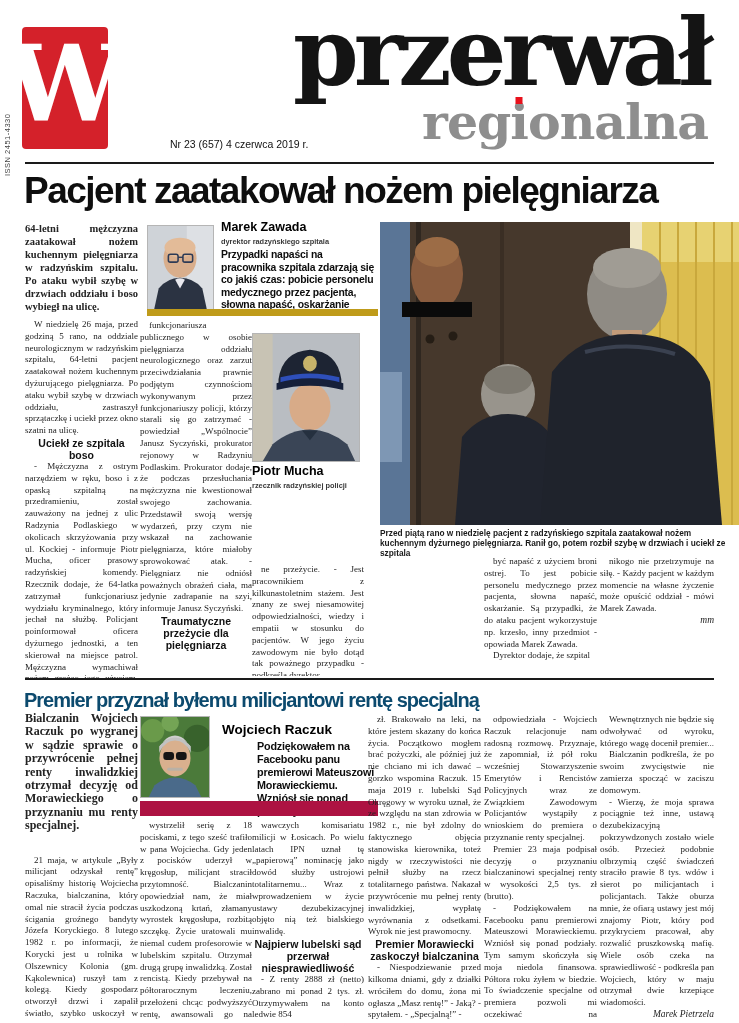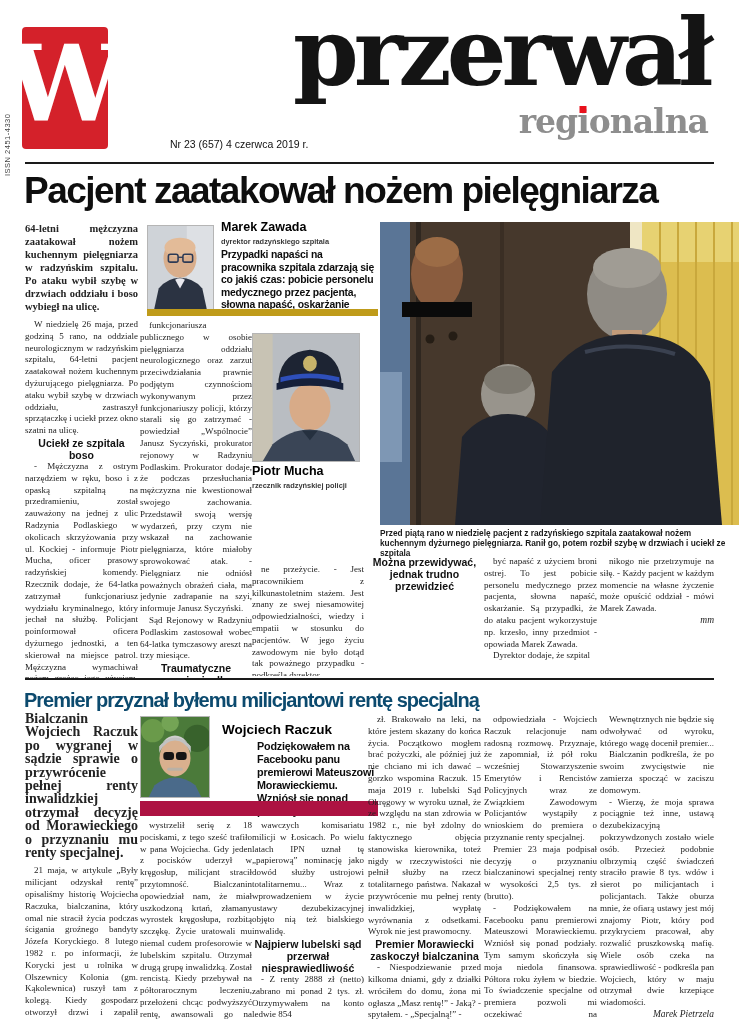--- a/index.html
+++ b/index.html
@@ -23,21 +23,21 @@
     font-size:104px;line-height:104px;transform:translateY(-4px);
   }
   .np-title{
     position:absolute;right:30px;top:2px;
     font-family:"DejaVu Serif",serif;font-weight:bold;color:#141414;
     font-size:94px;line-height:100px;letter-spacing:-5px;white-space:nowrap;
   }
   .np-sub{
     position:absolute;right:31px;top:96px;
     font-family:"DejaVu Serif",serif;font-weight:bold;color:#8e8e8e;
-    font-size:33px;line-height:52px;letter-spacing:-1px;white-space:nowrap;
+    font-size:49px;line-height:52px;letter-spacing:-1px;white-space:nowrap;
   }
   .np-sub .idot{position:relative;}
   .np-sub .idot::after{
     content:"";position:absolute;top:4px;left:50%;transform:translateX(-50%);
     width:7px;height:7px;background:#e8111c;
   }
   .issue-info{
     position:absolute;left:170px;top:138px;
     font-family:"Liberation Sans",sans-serif;font-weight:normal;font-size:10.5px;color:#111;
   }
@@ -56,21 +56,21 @@
   
   .col{position:absolute;overflow:hidden;}
   .col p{margin:0;}
   .b-p{font-size:9px;line-height:11.8px;text-align:justify;text-indent:9px;hyphens:auto;}
   .b-h3{
     font-family:"Liberation Sans",sans-serif;font-weight:bold;color:#111;
     font-size:10.5px;line-height:12px;text-align:center;margin:7px 0 5px;text-indent:0;
   }
   .b-lead{font-weight:bold;text-align:justify;hyphens:auto;}
   .a1 .b-lead{font-size:10.5px;line-height:13px;margin-bottom:6px;}
-  .a2 .b-lead{font-size:14px;line-height:13.4px;margin-bottom:6px;}
+  .a2 .b-lead{font-size:12px;line-height:13.4px;margin-bottom:22px;}
   .b-sig{text-align:right;font-style:italic;font-size:9.5px;margin-top:26px;}
   
   .photo{position:absolute;border:1px solid #b5b5b5;box-sizing:border-box;overflow:hidden;background:#ccc;}
   .photo svg{display:block;width:100%;height:100%;}
   .bigphoto{position:absolute;left:380px;top:222px;width:359px;height:303px;overflow:hidden;}
   .bigphoto svg{display:block;}
   .qblock{position:absolute;}
   .quote-name{font-family:"Liberation Sans",sans-serif;font-weight:bold;font-size:12.5px;line-height:13px;color:#000000;margin:0;}
   .quote-role{font-family:"Liberation Sans",sans-serif;font-weight:bold;font-size:7.4px;line-height:9px;color:#3a3a3a;margin:3px 0 3px;}
   .quote-text{font-family:"Liberation Sans",sans-serif;font-weight:bold;font-size:10.4px;line-height:12.6px;letter-spacing:-.2px;color:#0d0d0d;margin:0;}
@@ -120,21 +120,20 @@
 </div>
 <div class="qblock" style="left:221px;top:221px;width:158px;">
   <p class="quote-name">Marek Zawada</p>
   <p class="quote-role">dyrektor radzyńskiego szpitala</p>
   <p class="quote-text">Przypadki napaści na pracownika szpitala zdarzają się co jakiś czas: pobicie personelu medycznego przez pacjenta, słowna napaść, oskarżanie</p>
 </div>
 <div class="goldbar"></div>
 
 <div class="col a1" style="left:140px;top:320px;width:112px;height:358px;">
     <p class="b-p">funkcjonariusza publicznego w osobie pielęgniarza oddziału neurologicznego oraz zarzut przeciwdziałania prawnie podjętym czynnościom wykonywanym przez funkcjonariuszy policji, którzy starali się go zatrzymać - powiedział „Wspólnocie” Janusz Syczyński, prokurator rejonowy w Radzyniu Podlaskim. Prokurator dodaje, że podczas przesłuchania mężczyzna nie kwestionował swojego zachowania. Przedstawił swoją wersję wydarzeń, przy czym nie wskazał na zachowanie pielęgniarza, które miałoby sprowokować atak. - Pielęgniarz nie odniósł poważnych obrażeń ciała, ma jedynie zadrapanie na szyi, informuje Janusz Syczyński.</p>
-    <p class="b-p">Sąd Rejonowy w Radzyniu Podlaskim zastosował wobec 64-latka tymczasowy areszt na trzy miesiące.</p>
     <p class="b-h3">Traumatyczne przeżycie dla pielęgniarza</p>
   </div>
 
 <div class="photo" style="left:252px;top:333px;width:108px;height:129px;">
   <svg viewBox="0 0 108 129" preserveAspectRatio="none">
     <rect width="108" height="129" fill="#b9bdc2"></rect>
     <rect width="20" height="129" fill="#c8c3b4"></rect>
     <ellipse cx="58" cy="74" rx="21" ry="24" fill="#d8ab88"></ellipse>
     <path d="M26,46 Q30,18 58,16 Q86,18 90,46 L90,52 Q58,44 26,52 Z" fill="#1d2433"></path>
     <path d="M28,44 Q58,36 88,44 L88,53 Q58,46 28,53 Z" fill="#2e4fba"></path>
@@ -146,21 +145,20 @@
 </div>
 <div class="qblock mucha-block" style="left:252px;top:465px;width:110px;">
   <p class="quote-name">Piotr Mucha</p>
   <p class="quote-role">rzecznik radzyńskiej policji</p>
 </div>
 
 <div class="col a1" style="left:252px;top:564px;width:112px;height:112px;">
     <p class="b-p">ne przeżycie. - Jest pracownikiem z kilkunastoletnim stażem. Jest znany ze swej niesamowitej odpowiedzialności, wiedzy i empatii w stosunku do pacjentów. W jego życiu zawodowym nie było dotąd tak poważnego przypadku - podkreśla dyrektor.</p>
   </div>
 <div class="col a1" style="left:368px;top:556px;width:113px;height:120px;">
-    <p class="b-h3">Można przewidywać, jednak trudno przewidzieć</p>
   </div>
 <div class="col a1" style="left:484px;top:556px;width:113px;height:120px;">
     <p class="b-p">być napaść z użyciem broni ostrej. To jest pobicie personelu medycznego przez pacjenta, słowna napaść, oskarżanie. Są przypadki, że do ataku pacjent wykorzystuje np. krzesło, inny przedmiot - opowiada Marek Zawada.</p>
     <p class="b-p">Dyrektor dodaje, że szpital</p>
   </div>
 <div class="col a1" style="left:600px;top:556px;width:114px;height:122px;overflow:visible;">
     <p class="b-p">nikogo nie przetrzymuje na siłę. - Każdy pacjent w każdym momencie na własne życzenie może opuścić oddział - mówi Marek Zawada.</p>
     <p class="b-sig">mm</p>
   </div>
 

